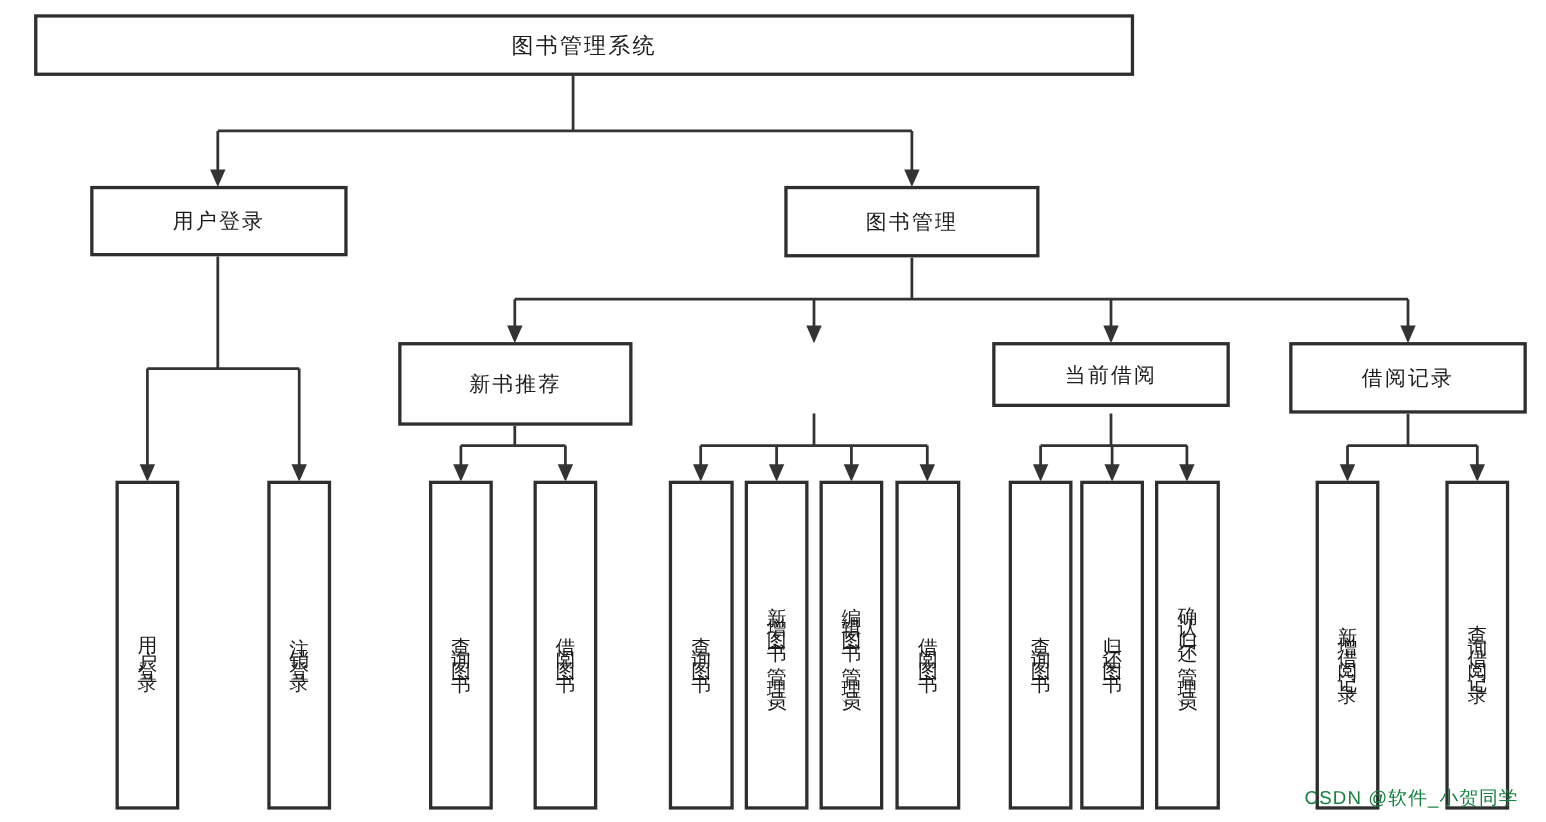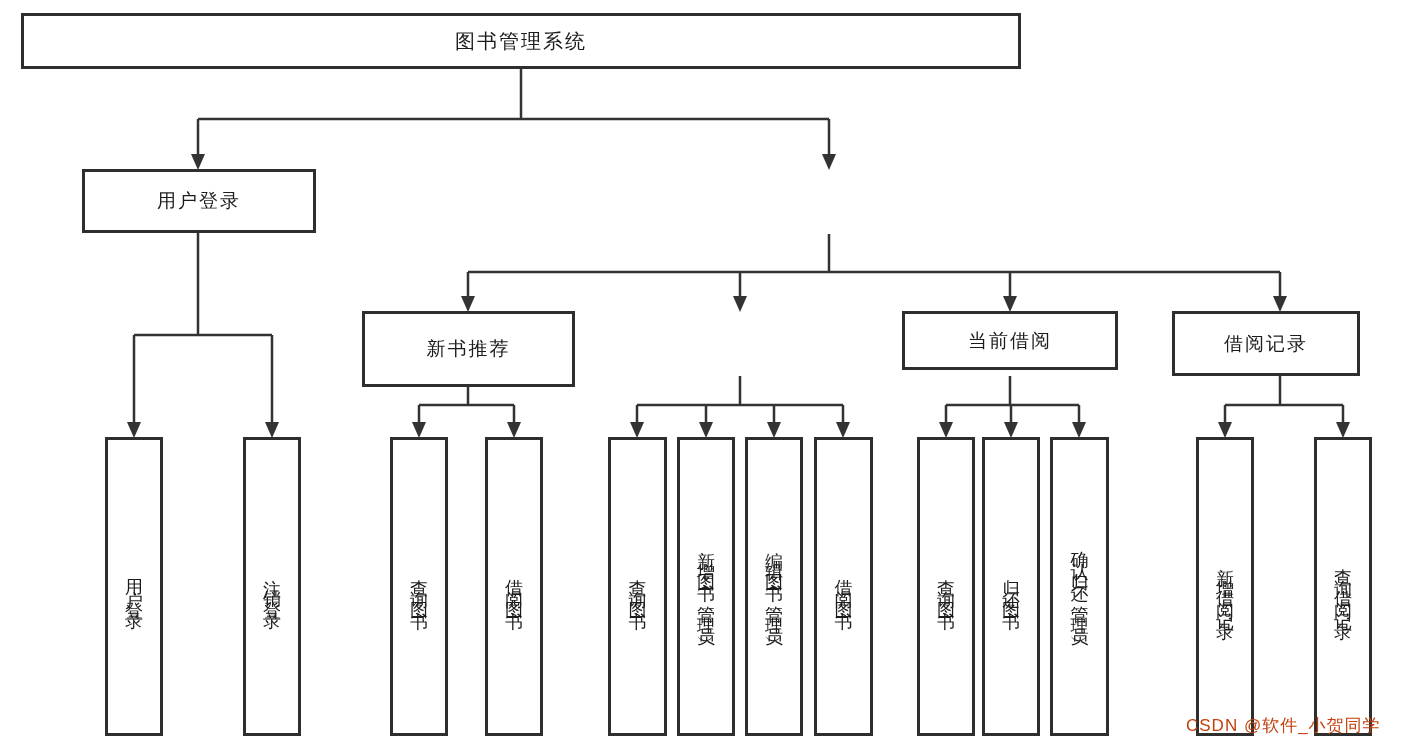--- a/index.html
+++ b/index.html
@@ -41,21 +41,21 @@
     letter-spacing: 11px;
     line-height: 1;
     white-space: normal;
   }
   .watermark {
     position: absolute;
     left: 1186px;
     top: 714px;
     z-index: 3;
     font-size: 17px;
-    color: #c2410c;
+    color: #15803d;
     letter-spacing: 1px;
     white-space: nowrap;
   }
 </style>
 </head>
 <body>
 
 <div class="canvas">
 
   <svg class="connectors" viewBox="0 0 1405 747" xmlns="http://www.w3.org/2000/svg">
@@ -91,35 +91,38 @@
       <polygon points="774,438 767,422 781,422"></polygon>
       <polygon points="843,438 836,422 850,422"></polygon>
       <polygon points="946,438 939,422 953,422"></polygon>
       <polygon points="1011,438 1004,422 1018,422"></polygon>
       <polygon points="1079,438 1072,422 1086,422"></polygon>
       <polygon points="1225,438 1218,422 1232,422"></polygon>
       <polygon points="1343,438 1336,422 1350,422"></polygon>
     </g>
   </svg>
 
-  <div class="node root" style="left:21px; top:13px; width:1000px; height:56px;">
+  <div class="node root" style="left:31px; top:13px; width:1000px; height:56px;">
     <span class="lbl">图书管理系统</span>
   </div>
 
   <div class="node" style="left:82px; top:169px; width:234px; height:64px;">
     <span class="lbl">用户登录</span>
+  </div>
+  <div class="node" style="left:713px; top:169px; width:232px; height:65px;">
+    <span class="lbl">图书管理</span>
   </div>
 
   <div class="node" style="left:362px; top:311px; width:213px; height:76px;">
     <span class="lbl">新书推荐</span>
   </div>
   <div class="node" style="left:902px; top:311px; width:216px; height:59px;">
     <span class="lbl">当前借阅</span>
   </div>
-  <div class="node" style="left:1172px; top:311px; width:188px; height:65px;">
+  <div class="node" style="left:1172px; top:311px; width:216px; height:65px;">
     <span class="lbl">借阅记录</span>
   </div>
 
   <div class="node v" style="left:105px; top:437px; width:58px; height:299px;">
     <span class="lbl">用户登录</span>
   </div>
   <div class="node v" style="left:243px; top:437px; width:58px; height:299px;">
     <span class="lbl">注销登录</span>
   </div>
 

